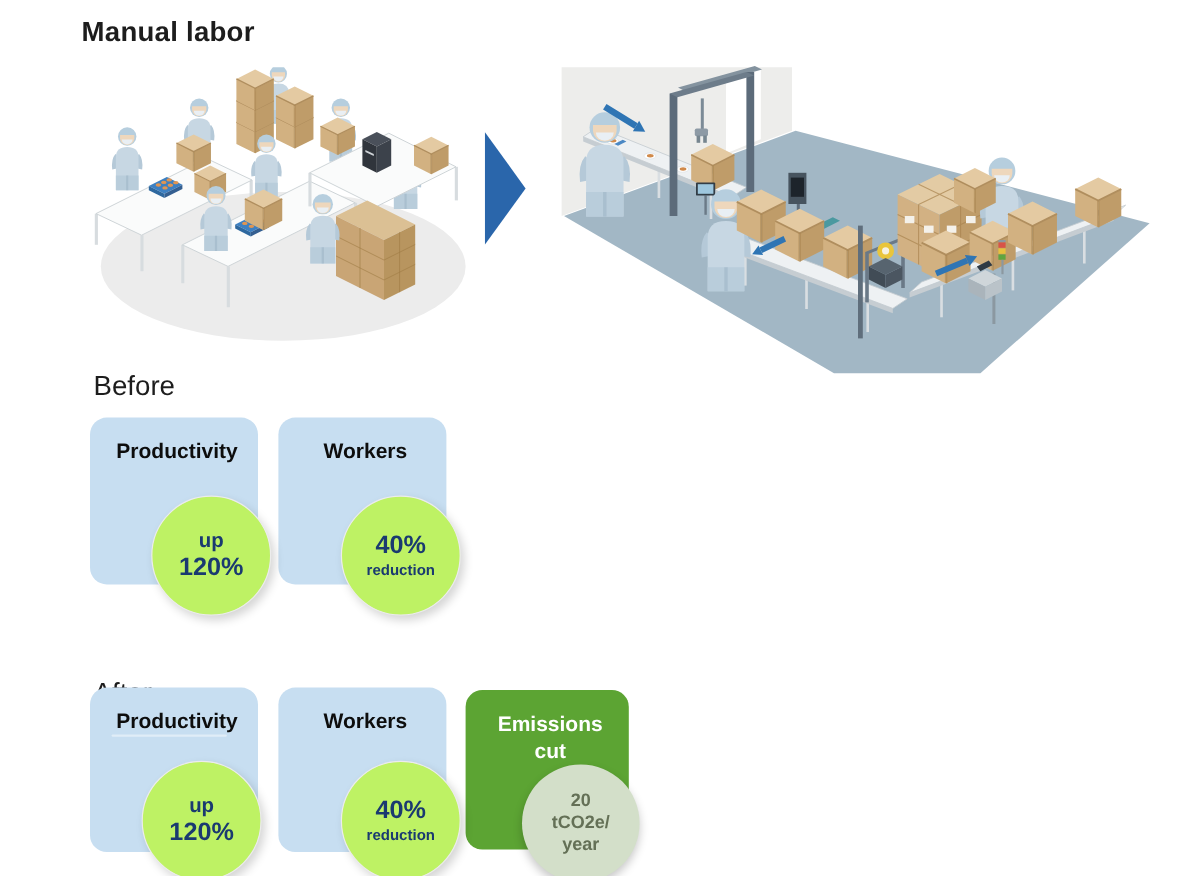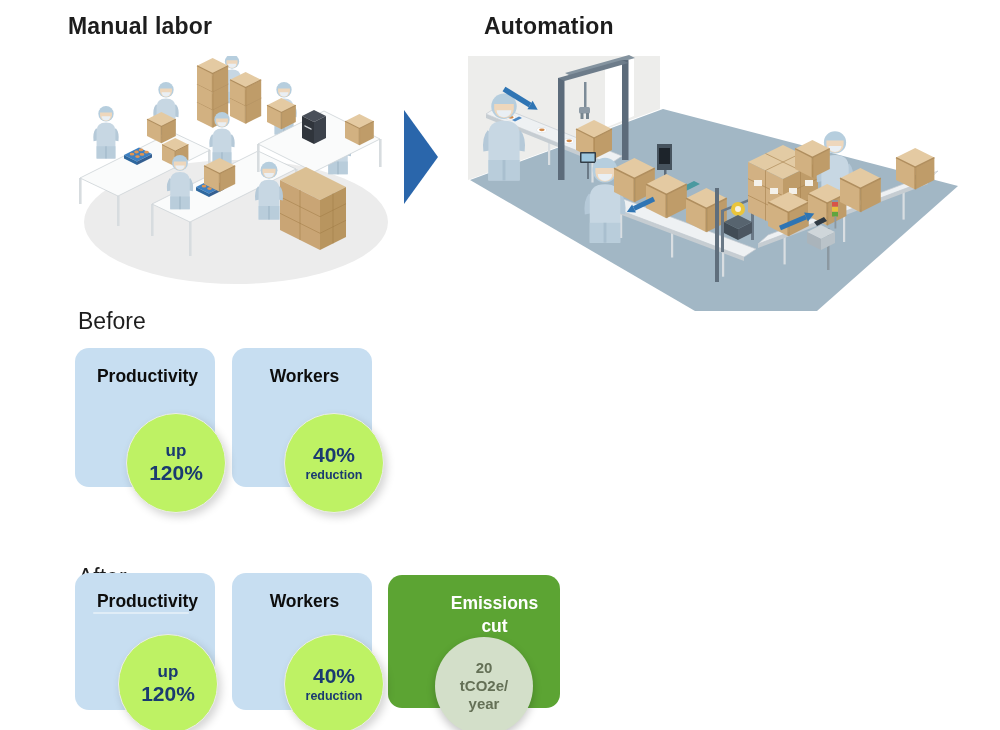--- a/index.html
+++ b/index.html
@@ -6,21 +6,21 @@
   .page{
     position:relative;width:1000px;height:730px;background:#fff;overflow:hidden;
     font-family:"Liberation Sans","DejaVu Sans",sans-serif;color:#1d1d1d;
   }
   .scene-title{position:absolute;font-size:23px;font-weight:700;color:#1d1d1d;letter-spacing:0.2px;}
   .section-heading{position:absolute;font-size:23px;font-weight:400;color:#1d1d1d;}
   .illus{position:absolute;}
   .card{
     position:absolute;border-radius:14px;background:var(--card-blue,#c7def1);
   }
-  .card.green{background:var(--card-green,#5ca433);padding-left:36px;}
+  .card.green{background:var(--card-green,#5ca433);}
   .card-title{
     padding:17px 12px 0 17px;font-size:17.5px;font-weight:700;color:#0d0d0d;line-height:1.3;text-align:center;
   }
   .card.green .card-title{color:#ffffff;}
   .badge{
     position:absolute;width:98px;height:98px;border-radius:50%;
     background:#bef264;border:1px solid #ececec;
     box-shadow:3px 4px 8px rgba(0,0,0,0.17);
     display:flex;flex-direction:column;align-items:center;justify-content:center;
     color:var(--stat-text,#1a3a70);font-weight:700;text-align:center;line-height:1.18;
@@ -71,21 +71,20 @@
         <ellipse cx="22.5" cy="4.2" rx="2.3" ry="1.4" fill="#e09552"></ellipse>
       </g>
       <g id="pl">
         <ellipse rx="5" ry="2.5" fill="#ffffff" stroke="#d9dde1" stroke-width="0.5"></ellipse>
         <ellipse cx="0.3" cy="-0.2" rx="2.8" ry="1.4" fill="#d08a4b"></ellipse>
       </g>
     </defs>
   </svg>
 
   <div class="scene-title" style="left:68px;top:13px">Manual labor</div>
-  <div class="scene-title" style="left:484px;top:13px">Automation</div>
 
   <svg class="illus" style="left:62px;top:56px" width="330" height="232" viewBox="0 0 330 232">
     <ellipse cx="174" cy="166" rx="152" ry="62" fill="#ececec"></ellipse>
 
     <use href="#wk" transform="translate(170,2) scale(1.35)"></use>
 
     <g>
       <use href="#bx" transform="translate(135,38) scale(1.3)"></use>
       <use href="#bx" transform="translate(135,20) scale(1.3)"></use>
       <use href="#bx" transform="translate(135,2) scale(1.3)"></use>

